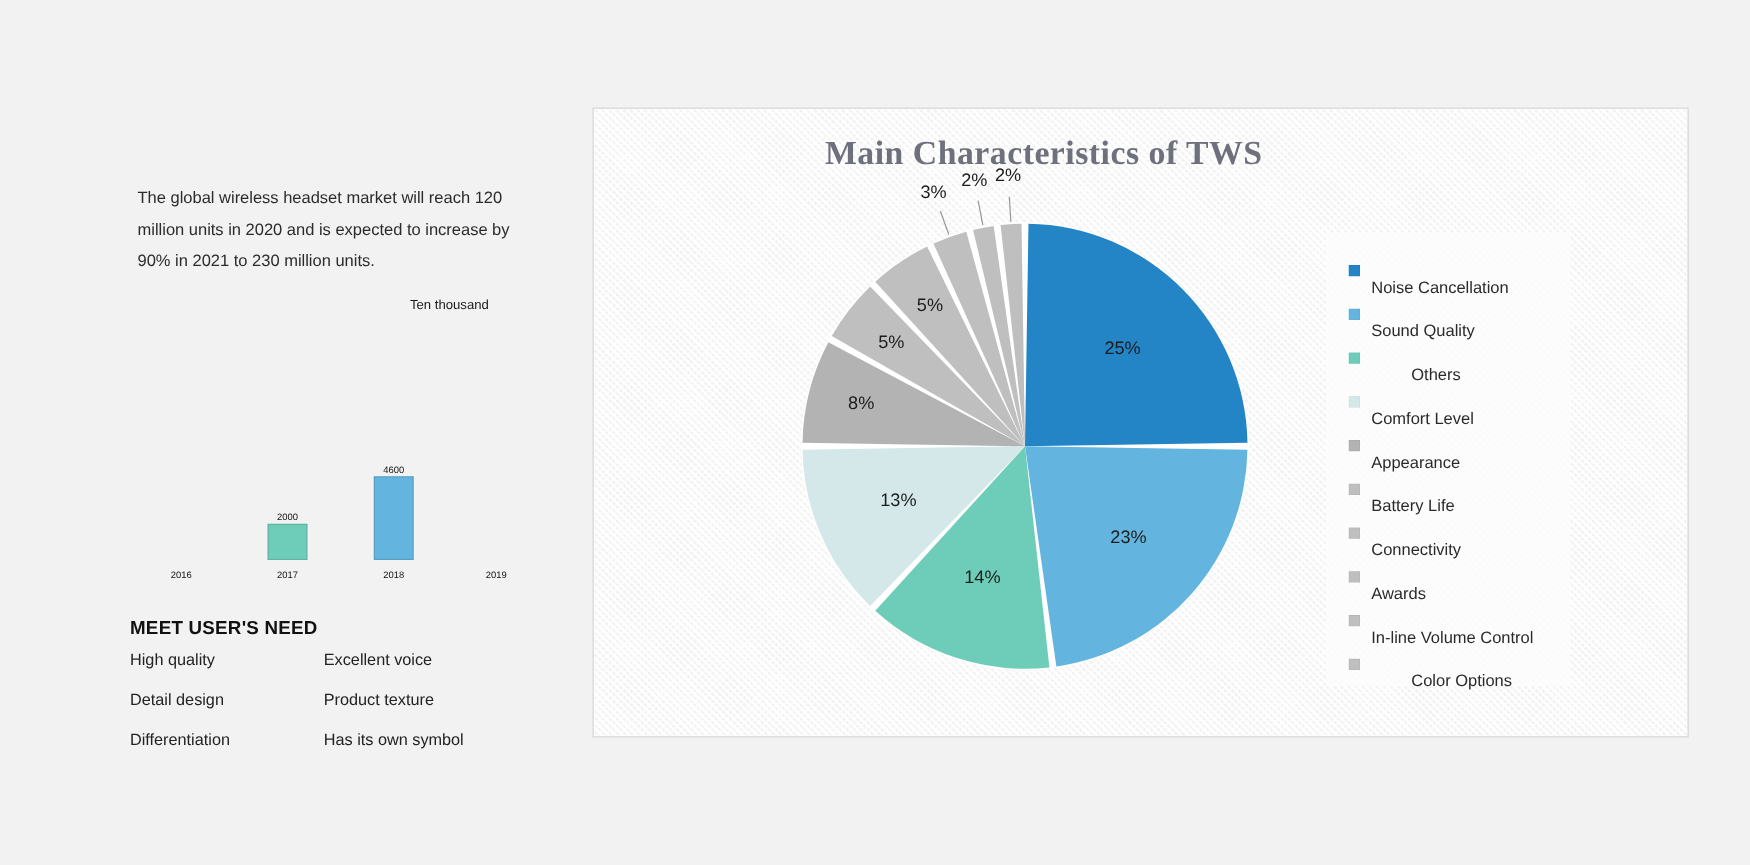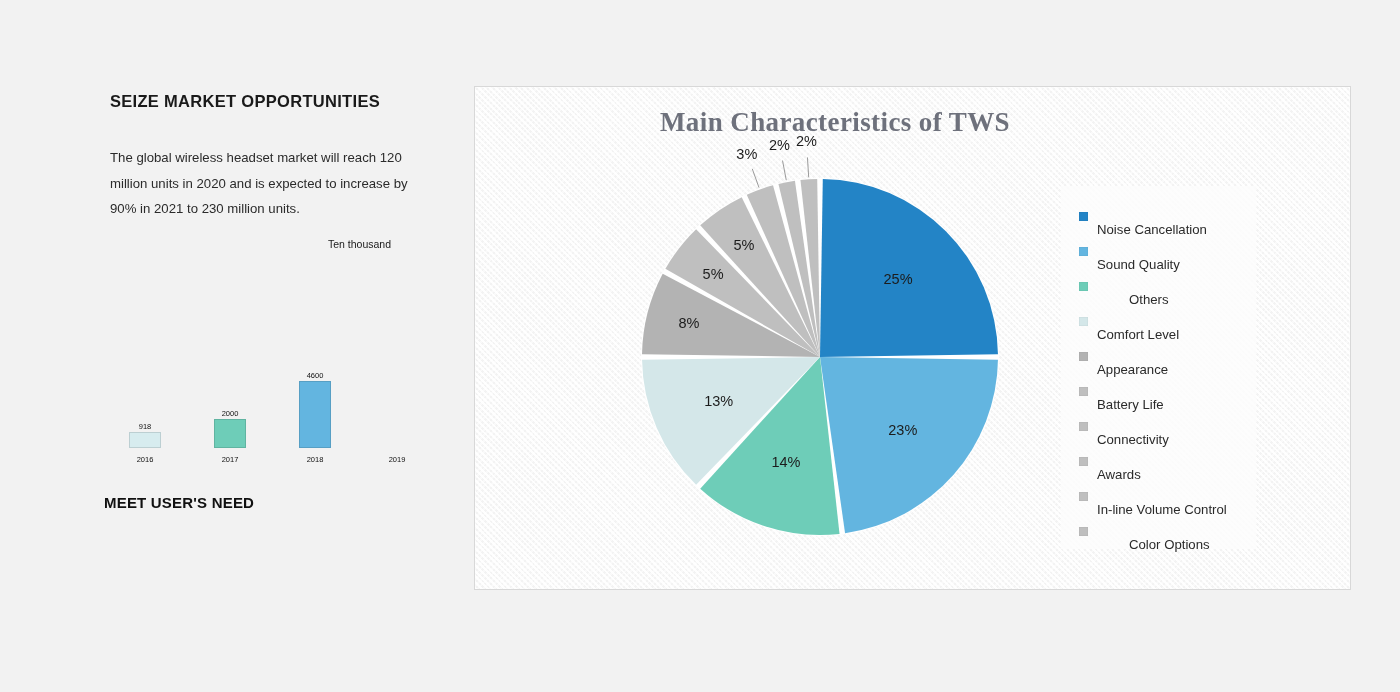--- a/index.html
+++ b/index.html
@@ -88,32 +88,27 @@
   }
   .legend-text{
     font-size:13.2px;color:#2a2a2a;white-space:nowrap;line-height:1;margin-top:28px;
   }
 </style>
 </head>
 <body>
 
 <div id="left-column">
 
-  <div id="seize-heading">SEIZE MARKET OPPORTUNITIES</div>
 
   <div id="market-paragraph">The global wireless headset market will reach 120 million units in 2020 and is expected to increase by 90% in 2021 to 230 million units.</div>
 
   <div id="bar-chart">
     <div id="bar-unit-label">Ten thousand</div>
     <div id="bar-columns">
         <div class="bar-col" style="left: 10px;">
-          <div class="bar-wrap">
-            <div class="bar-value">918</div>
-            <div class="bar-rect" style="height: 16px; background: rgb(215, 236, 239);"></div>
-          </div>
           <div class="bar-year">2016</div>
         </div>
         <div class="bar-col" style="left: 95px;">
           <div class="bar-wrap">
             <div class="bar-value">2000</div>
             <div class="bar-rect" style="height: 29px; background: rgb(110, 205, 184);"></div>
           </div>
           <div class="bar-year">2017</div>
         </div>
         <div class="bar-col" style="left: 180px;">
@@ -123,20 +118,28 @@
           </div>
           <div class="bar-year">2018</div>
         </div>
         <div class="bar-col" style="left: 262px;">
           <div class="bar-year">2019</div>
         </div>
       </div>
   </div>
 
   <div id="meet-heading">MEET USER'S NEED</div>
+  <div id="needs-grid">
+      <div>High quality</div>
+      <div>Excellent voice</div>
+      <div>Detail design</div>
+      <div>Product texture</div>
+      <div>Differentiation</div>
+      <div>Has its own symbol</div>
+    </div>
 </div>
 
 <div id="chart-panel">
 
   <div id="chart-title">Main Characteristics of TWS</div>
 
   <div id="pie-area">
     <svg id="pie-svg" width="560" height="420" viewBox="0 0 560 420">
       <g id="pie-slices">
           <circle cx="265" cy="200" r="179" fill="#ffffff"></circle>

